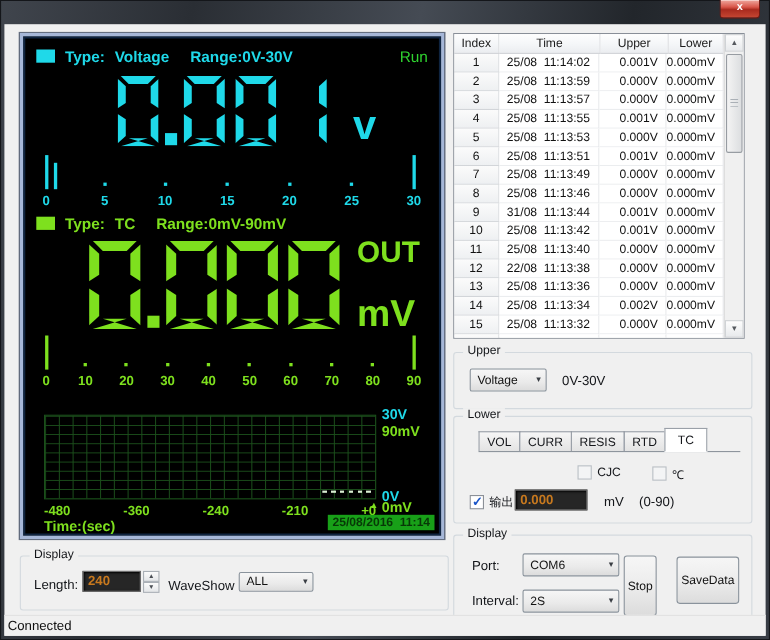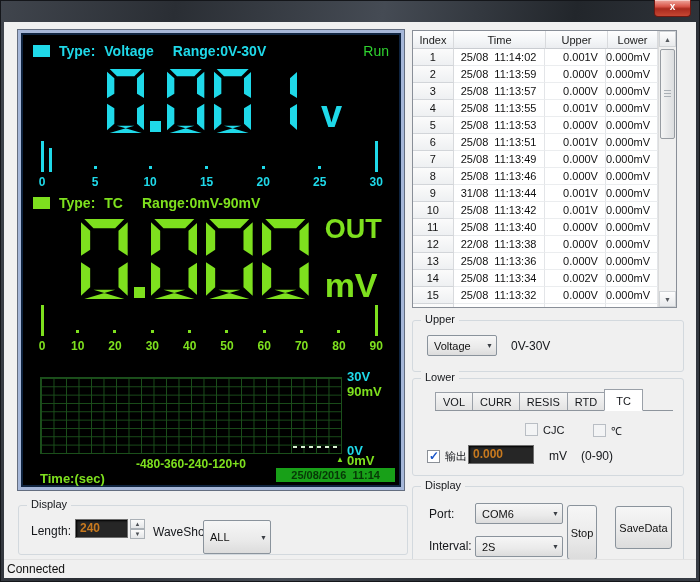--- a/index.html
+++ b/index.html
@@ -43,26 +43,26 @@
   .tick .tlabel{margin-top:3px}
   .needle{position:absolute;width:3px;height:24px;background:var(--cyan)}
   .wave{position:absolute;left:14px;top:334px;width:356px;height:120px;font-weight:bold}
   .grid{position:absolute;left:5px;top:10px;width:302px;height:77px;border:1px solid var(--gridg);
       background-image:linear-gradient(to right,var(--gridg) 1px,transparent 1px),
                        linear-gradient(to bottom,var(--gridg) 1px,transparent 1px);
       background-size:calc(100%/24) calc(100%/9);box-sizing:border-box}
   .trace{position:absolute;right:2px;bottom:5px;width:46px;height:2px;
       background:repeating-linear-gradient(90deg,#d9eed2 0 4px,transparent 4px 8px)}
   .ylab{position:absolute;left:312px;font-size:13px}
-  .xlabels{position:absolute;left:5px;top:90px;width:302px;display:flex;justify-content:center;
+  .xlabels{position:absolute;left:5px;top:90px;width:302px;display:flex;justify-content:space-between;
       color:var(--green);font-size:12px}
   .tmarker{position:absolute;left:301px;top:88px;color:var(--green);font-size:8px}
   .timelab{position:absolute;left:5px;top:104px;width:302px;text-align:left;color:var(--green);font-size:13px}
   .timestamp{position:absolute;right:-4px;top:101px;background:var(--tsbg);color:#073807;
-      font-size:11px;padding:1px 15px;white-space:pre}
+      font-size:11px;padding:1px 4px;white-space:pre}
 
   
   .table{position:absolute;left:408px;top:8px;width:265px;height:278px;background:#fff;
       border:1px solid #898f98;display:flex;box-sizing:border-box}
   .tbl-main{flex:1;overflow:hidden;display:flex;flex-direction:column}
   .tbl-header{display:flex;height:18px;flex:none}
   .th{background:linear-gradient(#fefefe,#f4f6f8 55%,#ebedf0);border-right:1px solid #d8dadd;
       border-bottom:1px solid #c9ccd1;font-size:11px;display:flex;align-items:center;justify-content:center;
       box-sizing:border-box;color:#1a1a1a}
   .tr{display:flex;height:17px;flex:none}
@@ -327,21 +327,21 @@
           <div class="trace"></div>
         </div>
         <span class="ylab cyantxt" style="top:2px">30V</span>
         <span class="ylab greentxt" style="top:17px">90mV</span>
         <span class="ylab cyantxt" style="top:76px">0V</span>
         <span class="ylab greentxt" style="top:86px">0mV</span>
         <div class="xlabels">
             <span>-480</span>
             <span>-360</span>
             <span>-240</span>
-            <span>-120</span>
+            <span>-210</span>
             <span>+0</span>
           </div>
         <span class="tmarker">▲</span>
         <div class="timelab">Time:(sec)</div>
         <div class="timestamp">25/08/2016  11:14</div>
       </div>
     </div>
 
     <div class="table">
       <div class="tbl-main">
@@ -514,21 +514,21 @@
 
     <div class="group" style="left:14px;top:483px;width:390px;height:50px">
       <span class="gtitle">Display</span>
       <span class="lbl" style="left:12px;top:18px">Length:</span>
       <div class="darkin" style="left:56px;top:13px;width:53px;height:19px">240</div>
       <div class="stepper" style="left:111px;top:13px">
         <div class="step-btn">▲</div>
         <div class="step-btn">▼</div>
       </div>
       <span class="lbl" style="left:134px;top:19px">WaveShow</span>
-      <div class="combo" style="left:184px;top:14px;width:68px;height:34px">
+      <div class="combo" style="left:198px;top:14px;width:68px;height:18px">
         <span>ALL</span>
         <span class="arr">▼</span>
       </div>
     </div>
 
     <div class="statusbar">
       <span>Connected</span>
     </div>
   </div>
 </div>

